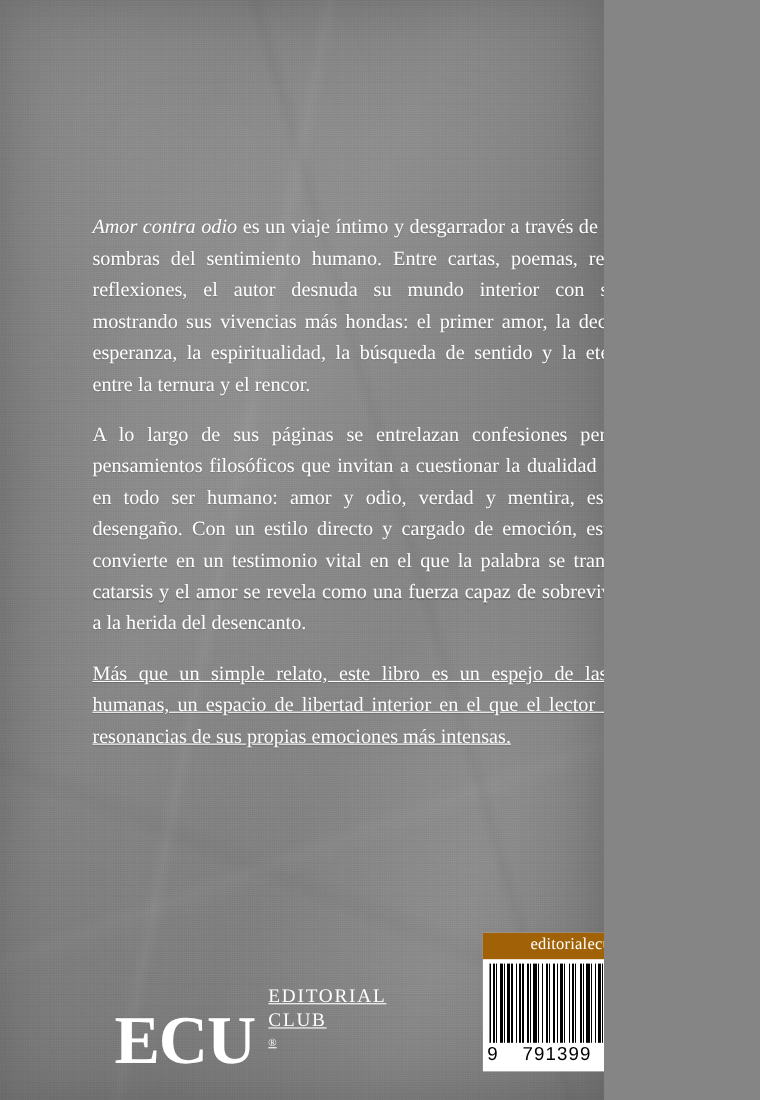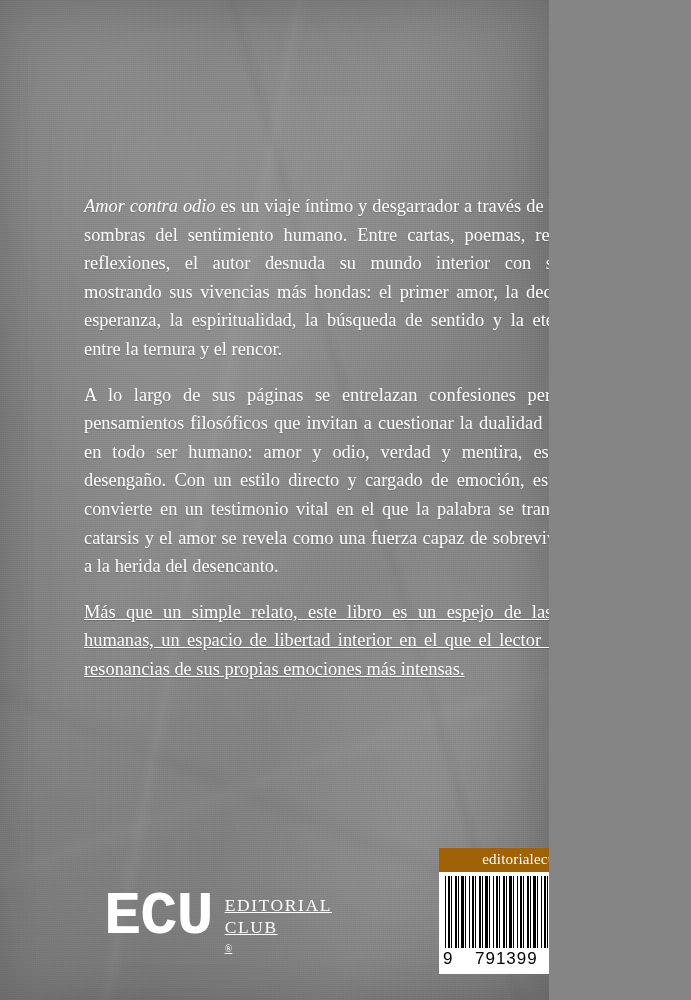--- a/index.html
+++ b/index.html
@@ -74,26 +74,27 @@
   
   .logo {
     position: absolute;
     left: 104px;
     top: 888px;
     display: flex;
     align-items: flex-start;
   }
   .logo-ecu {
     color: #ffffff;
-    font-family: Liberation Mono, monospace;
+    font-family: Liberation Serif, serif;
     font-weight: bold;
     font-size: 62px;
     letter-spacing: -1px;
     line-height: 58px;
     position: relative;
+    margin-top: 29px;
   }
   .logo-words {
     margin-left: 12px;
     margin-top: 7px;
     color: #ffffff;
     font-family: "Liberation Serif", serif;
     font-size: 17.5px;
     letter-spacing: 1.6px;
     line-height: 21.5px;
     text-decoration: underline;

